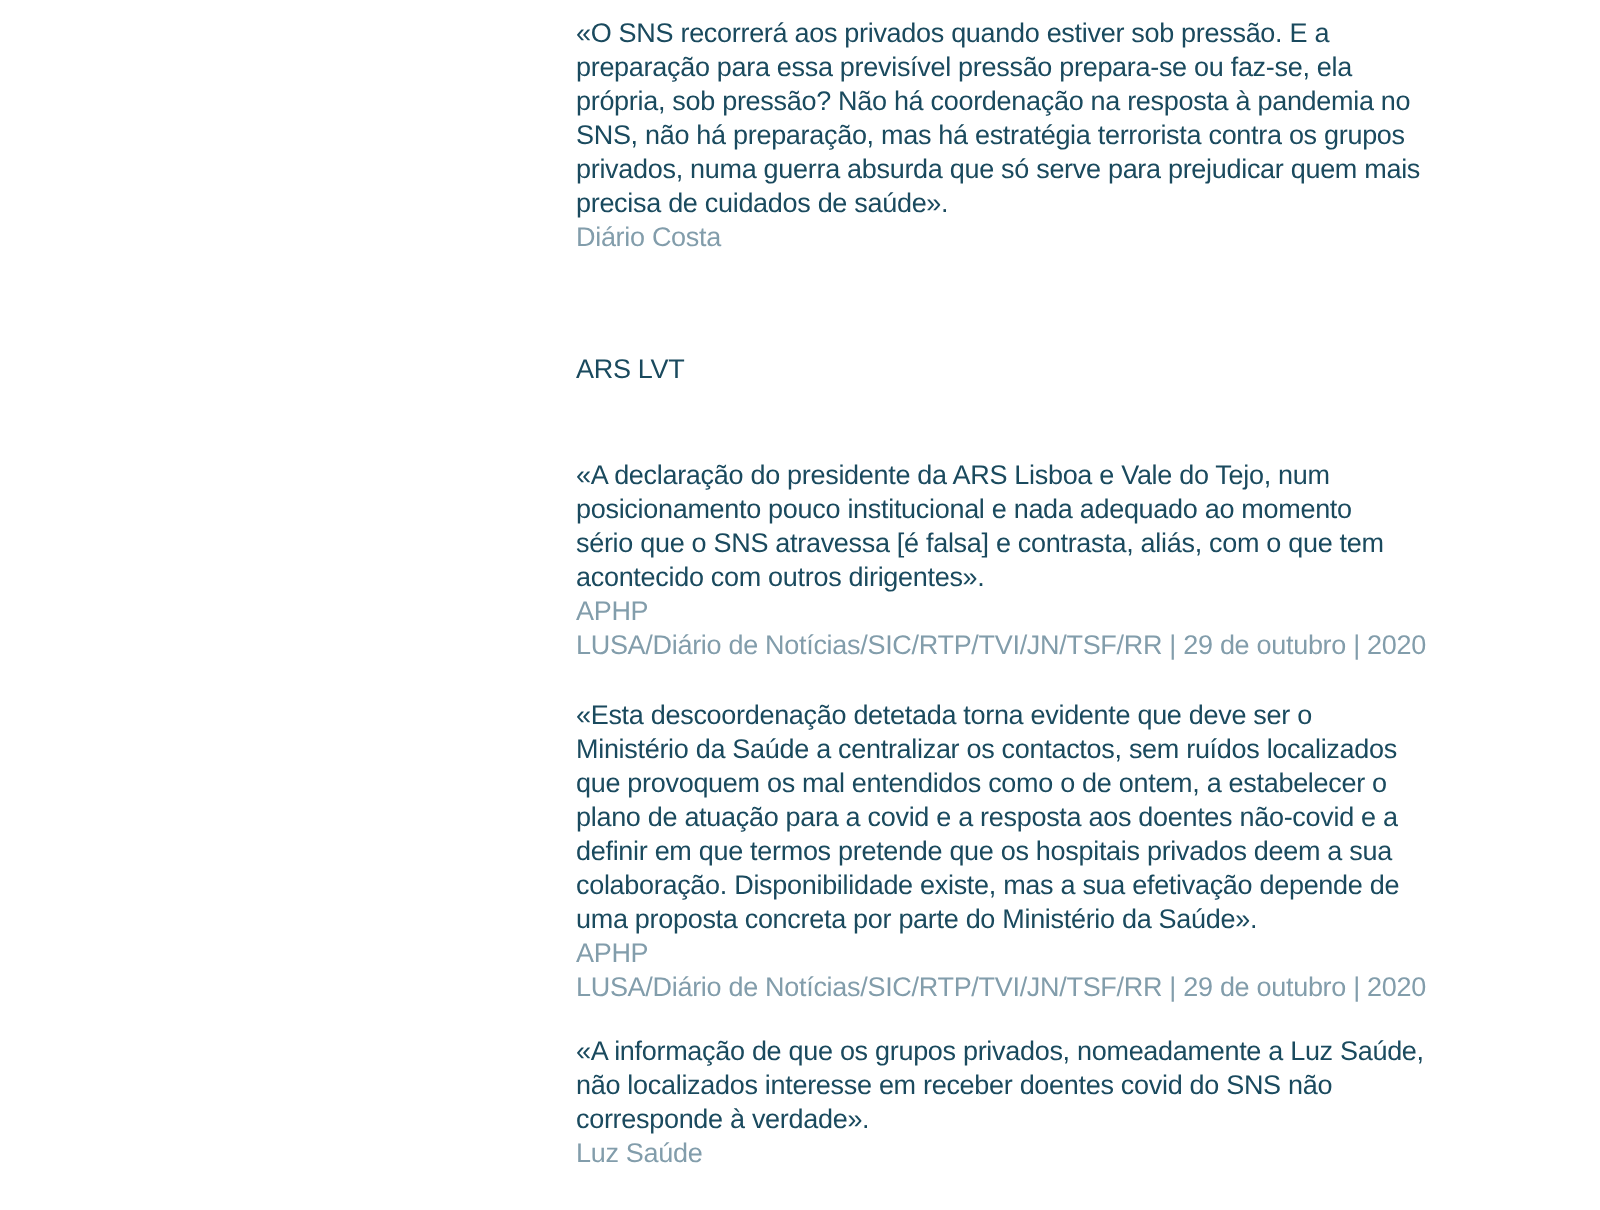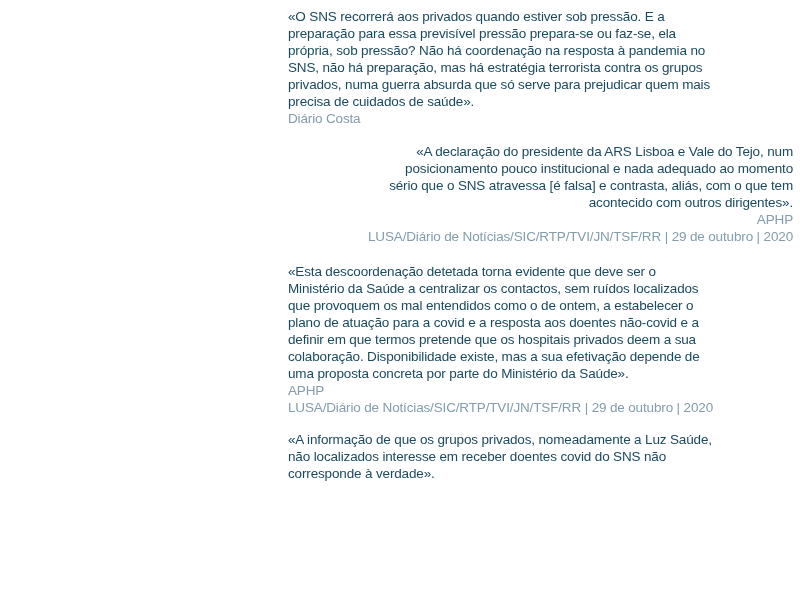--- a/index.html
+++ b/index.html
@@ -34,40 +34,41 @@
   }
   .heading {
     color: #1a4a5e;
     font-weight: 400;
   }
   .attribution {
     color: #829dab;
     font-weight: 400;
   }
   .gap-large { margin-top: 49px; }
-  .gap-line  { margin-top: 16px; text-align: right; }
+  .gap-line  { margin-top: 36px; }
   .gap-para3 { margin-top: 18px; }
   .gap-para4 { margin-top: 15px; }
 </style>
 </head>
 <body>
 
 <div class="page">
   <div class="content-column">
 
     <div>
       <p class="quote">«O SNS recorrerá aos privados quando estiver sob pressão. E a
 preparação para essa previsível pressão prepara-se ou faz-se, ela
 própria, sob pressão? Não há coordenação na resposta à pandemia no
 SNS, não há preparação, mas há estratégia terrorista contra os grupos
 privados, numa guerra absurda que só serve para prejudicar quem mais
 precisa de cuidados de saúde».</p>
       <p class="attribution">Diário Costa</p>
     </div>
 
+    <p class="heading gap-large">ARS LVT</p>
 
     <div class="gap-line">
       <p class="quote">«A declaração do presidente da ARS Lisboa e Vale do Tejo, num
 posicionamento pouco institucional e nada adequado ao momento
 sério que o SNS atravessa [é falsa] e contrasta, aliás, com o que tem
 acontecido com outros dirigentes».</p>
       <p class="attribution">APHP</p>
       <p class="attribution">LUSA/Diário de Notícias/SIC/RTP/TVI/JN/TSF/RR | 29 de outubro | 2020</p>
     </div>
 
@@ -80,16 +81,17 @@
 colaboração. Disponibilidade existe, mas a sua efetivação depende de
 uma proposta concreta por parte do Ministério da Saúde».</p>
       <p class="attribution">APHP</p>
       <p class="attribution">LUSA/Diário de Notícias/SIC/RTP/TVI/JN/TSF/RR | 29 de outubro | 2020</p>
     </div>
 
     <div class="gap-para4">
       <p class="quote">«A informação de que os grupos privados, nomeadamente a Luz Saúde,
 não localizados interesse em receber doentes covid do SNS não
 corresponde à verdade».</p>
+      <p class="attribution">Luz Saúde</p>
     </div>
 
   </div>
 </div>
 
 </body></html>

